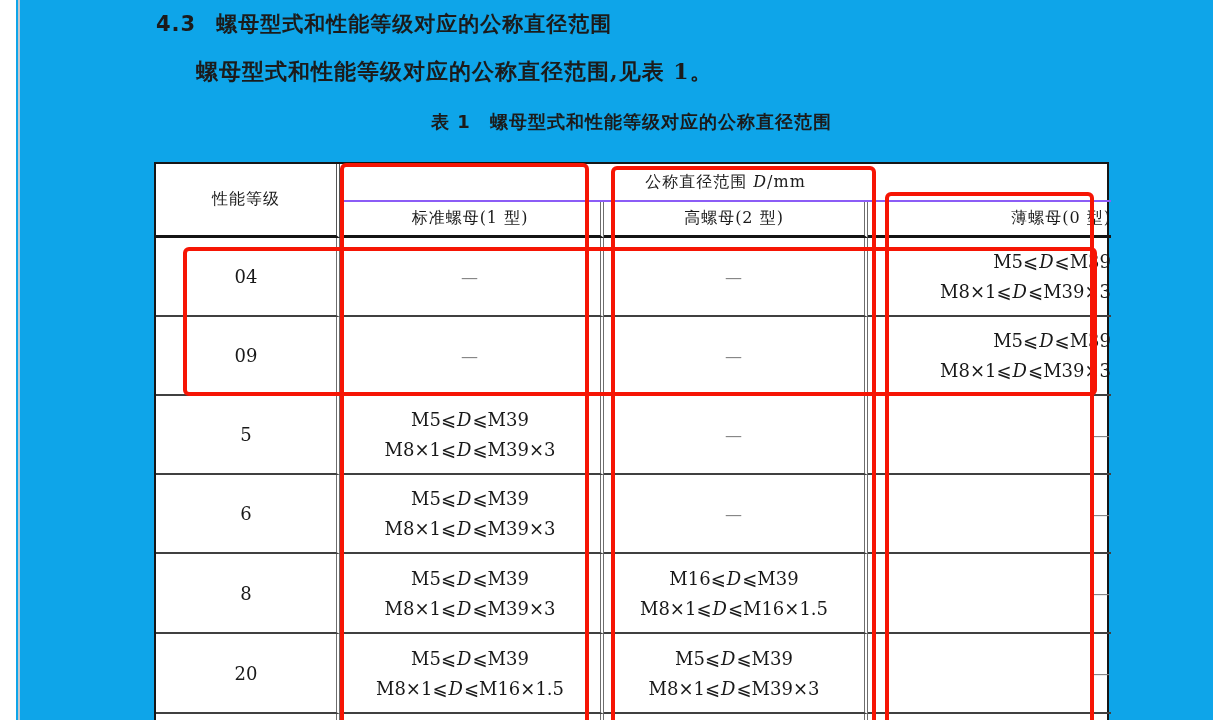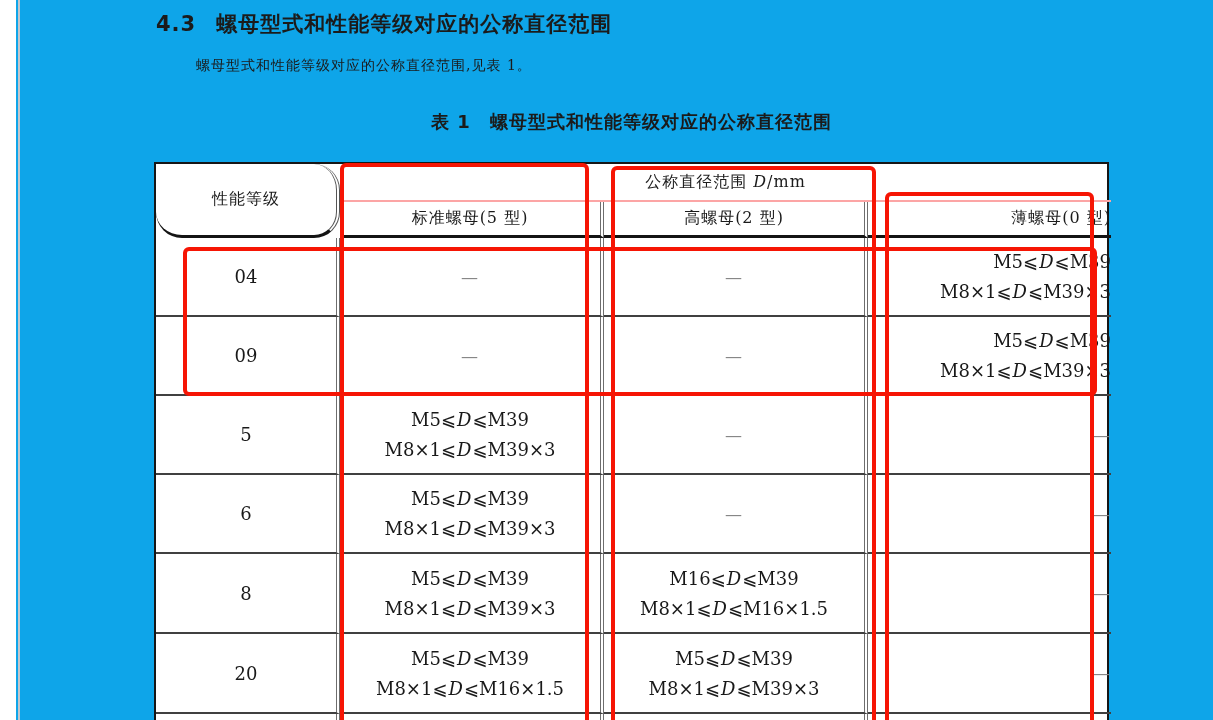--- a/index.html
+++ b/index.html
@@ -25,23 +25,24 @@
     font-family: "DejaVu Sans", "Liberation Sans", sans-serif;
     font-weight: 700;
     font-size: 21px;
     letter-spacing: 1px;
     white-space: nowrap;
   }
   .heading .num { margin-right: 20px; }
   .para {
     position: absolute;
     left: 180px; top: 57px;
-    font-size: 14px;
-    letter-spacing: 1px;
-    white-space: nowrap;
+    font-size: 22px;
+    letter-spacing: 1px;
+    white-space: nowrap;
+    font-weight: bold;
   }
   .caption {
     position: absolute;
     left: 138px; top: 110px;
     width: 955px;
     text-align: center;
     font-family: "DejaVu Sans", "Liberation Sans", sans-serif;
     font-weight: 700;
     font-size: 18px;
     letter-spacing: 1px;
@@ -64,22 +65,22 @@
     justify-content: center;
     gap: 9px;
     box-sizing: border-box;
     border-right: 4px double #6e6e6e;
     border-bottom: 2px solid #404040;
     overflow: hidden;
   }
   .cell.lastcol { border-right: none; align-items: flex-end; }
   .cell.hdrB { border-bottom: 3px solid #141414; }
   .cell.nobot { border-bottom: none; }
-  .cell.gradehead { border-right: 4px double #555; border-radius: 26px; }
-  .cell.spanhead { border-right: none; border-bottom: 2px solid #fca5a5; }
+  .cell.gradehead { border-right: 4px double #555; }
+  .cell.spanhead { border-right: none; border-bottom: 2px solid #8b5cf6; }
   .hdr {
     font-size: 16px;
     letter-spacing: 1px;
     white-space: nowrap;
   }
   .frm {
     font-family: "DejaVu Serif", "Liberation Serif", serif;
     font-size: 18px;
     white-space: nowrap;
     color: #191919;
@@ -116,21 +117,21 @@
   <div class="caption">表 1　螺母型式和性能等级对应的公称直径范围</div>
 
   <div id="table-grid">
     <div class="cell gradehead hdrB" style="grid-row:1/3;grid-column:1">
       <span class="hdr">性能等级</span>
     </div>
     <div class="cell spanhead" style="grid-row:1;grid-column:2/5">
       <span class="hdr">公称直径范围 <i>D</i>/mm</span>
     </div>
     <div class="cell hdrB" style="grid-row:2;grid-column:2">
-      <span class="hdr">标准螺母(5 型)</span>
+      <span class="hdr">标准螺母(1 型)</span>
     </div>
     <div class="cell hdrB" style="grid-row:2;grid-column:3">
       <span class="hdr">高螺母(2 型)</span>
     </div>
     <div class="cell hdrB lastcol" style="grid-row:2;grid-column:4">
       <span class="hdr">薄螺母(0 型)</span>
     </div>
 
   <div class="cell frm" style="grid-area: 3 / 1;">04</div>
       <div class="cell" style="grid-area: 3 / 2;">

